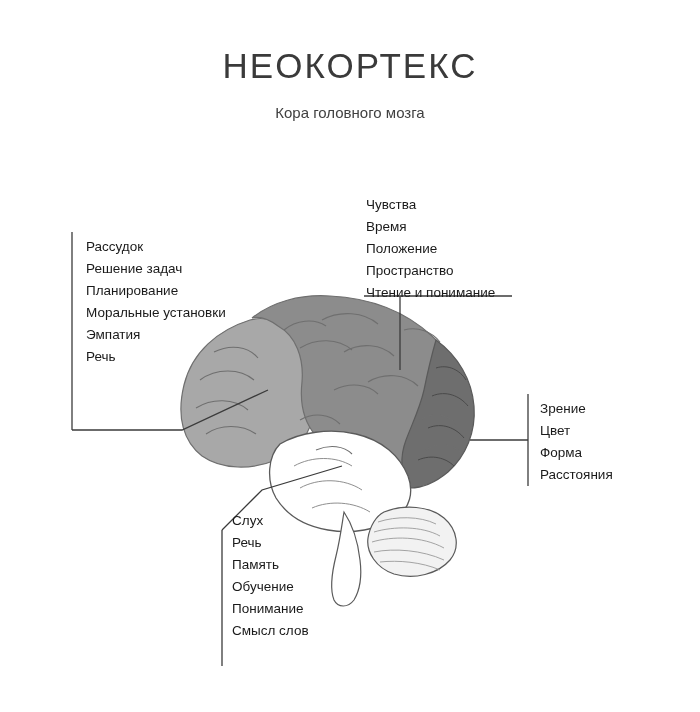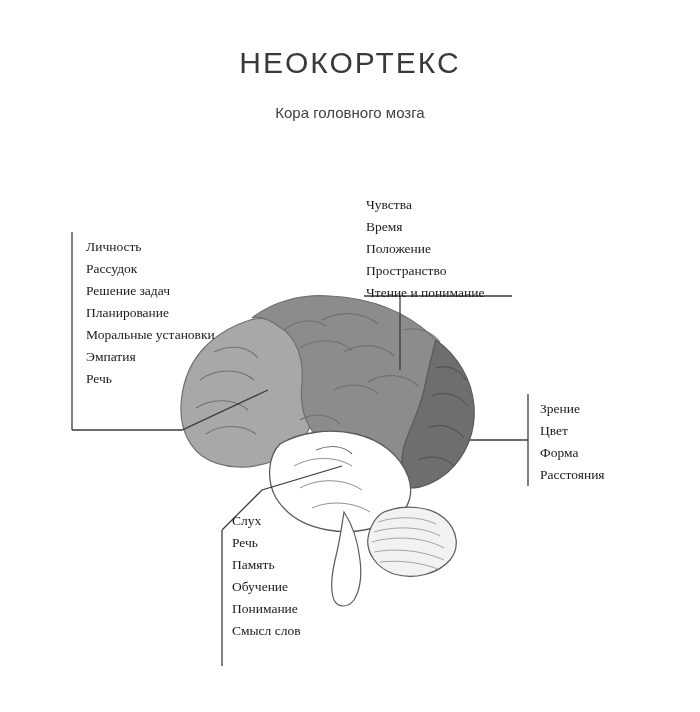--- a/index.html
+++ b/index.html
@@ -17,21 +17,21 @@
     height: 712px;
     overflow: hidden;
     background: #ffffff;
   }
   .title {
     position: absolute;
     top: 46px;
     left: 0;
     width: 700px;
     text-align: center;
-    font-size: 30px;
+    font-size: 35px;
     letter-spacing: 2px;
     color: #3a3a3a;
     font-weight: normal;
   }
   .subtitle {
     position: absolute;
     top: 104px;
     left: 0;
     width: 700px;
     text-align: center;
@@ -44,21 +44,20 @@
     top: 0;
     width: 700px;
     height: 712px;
   }
   .label-group {
     position: absolute;
     font-size: 13.5px;
     line-height: 22px;
     color: #1a1a1a;
     white-space: nowrap;
-    font-family: Liberation Serif, serif;
   }
   .label-group div {
     white-space: nowrap;
   }
   #grp-frontal { left: 86px; top: 236px; }
   #grp-parietal { left: 366px; top: 194px; }
   #grp-occipital { left: 540px; top: 398px; }
   #grp-temporal { left: 232px; top: 510px; }
 </style>
 </head>
@@ -140,21 +139,20 @@
     <polyline points="400,296 400,370" fill="none" stroke="#3b3b3b" stroke-width="1.3"></polyline>
 
     <line x1="528" y1="394" x2="528" y2="486" stroke="#3b3b3b" stroke-width="1.3"></line>
     <polyline points="528,440 470,440" fill="none" stroke="#3b3b3b" stroke-width="1.3"></polyline>
 
     <line x1="222" y1="530" x2="222" y2="666" stroke="#3b3b3b" stroke-width="1.3"></line>
     <polyline points="222,530 262,490 342,466" fill="none" stroke="#3b3b3b" stroke-width="1.3"></polyline>
   </svg>
 
   <div class="label-group" id="grp-frontal">
-    <div>Личность</div>
     <div>Рассудок</div>
     <div>Решение задач</div>
     <div>Планирование</div>
     <div>Моральные установки</div>
     <div>Эмпатия</div>
     <div>Речь</div>
   </div>
 
   <div class="label-group" id="grp-parietal">
     <div>Чувства</div>

